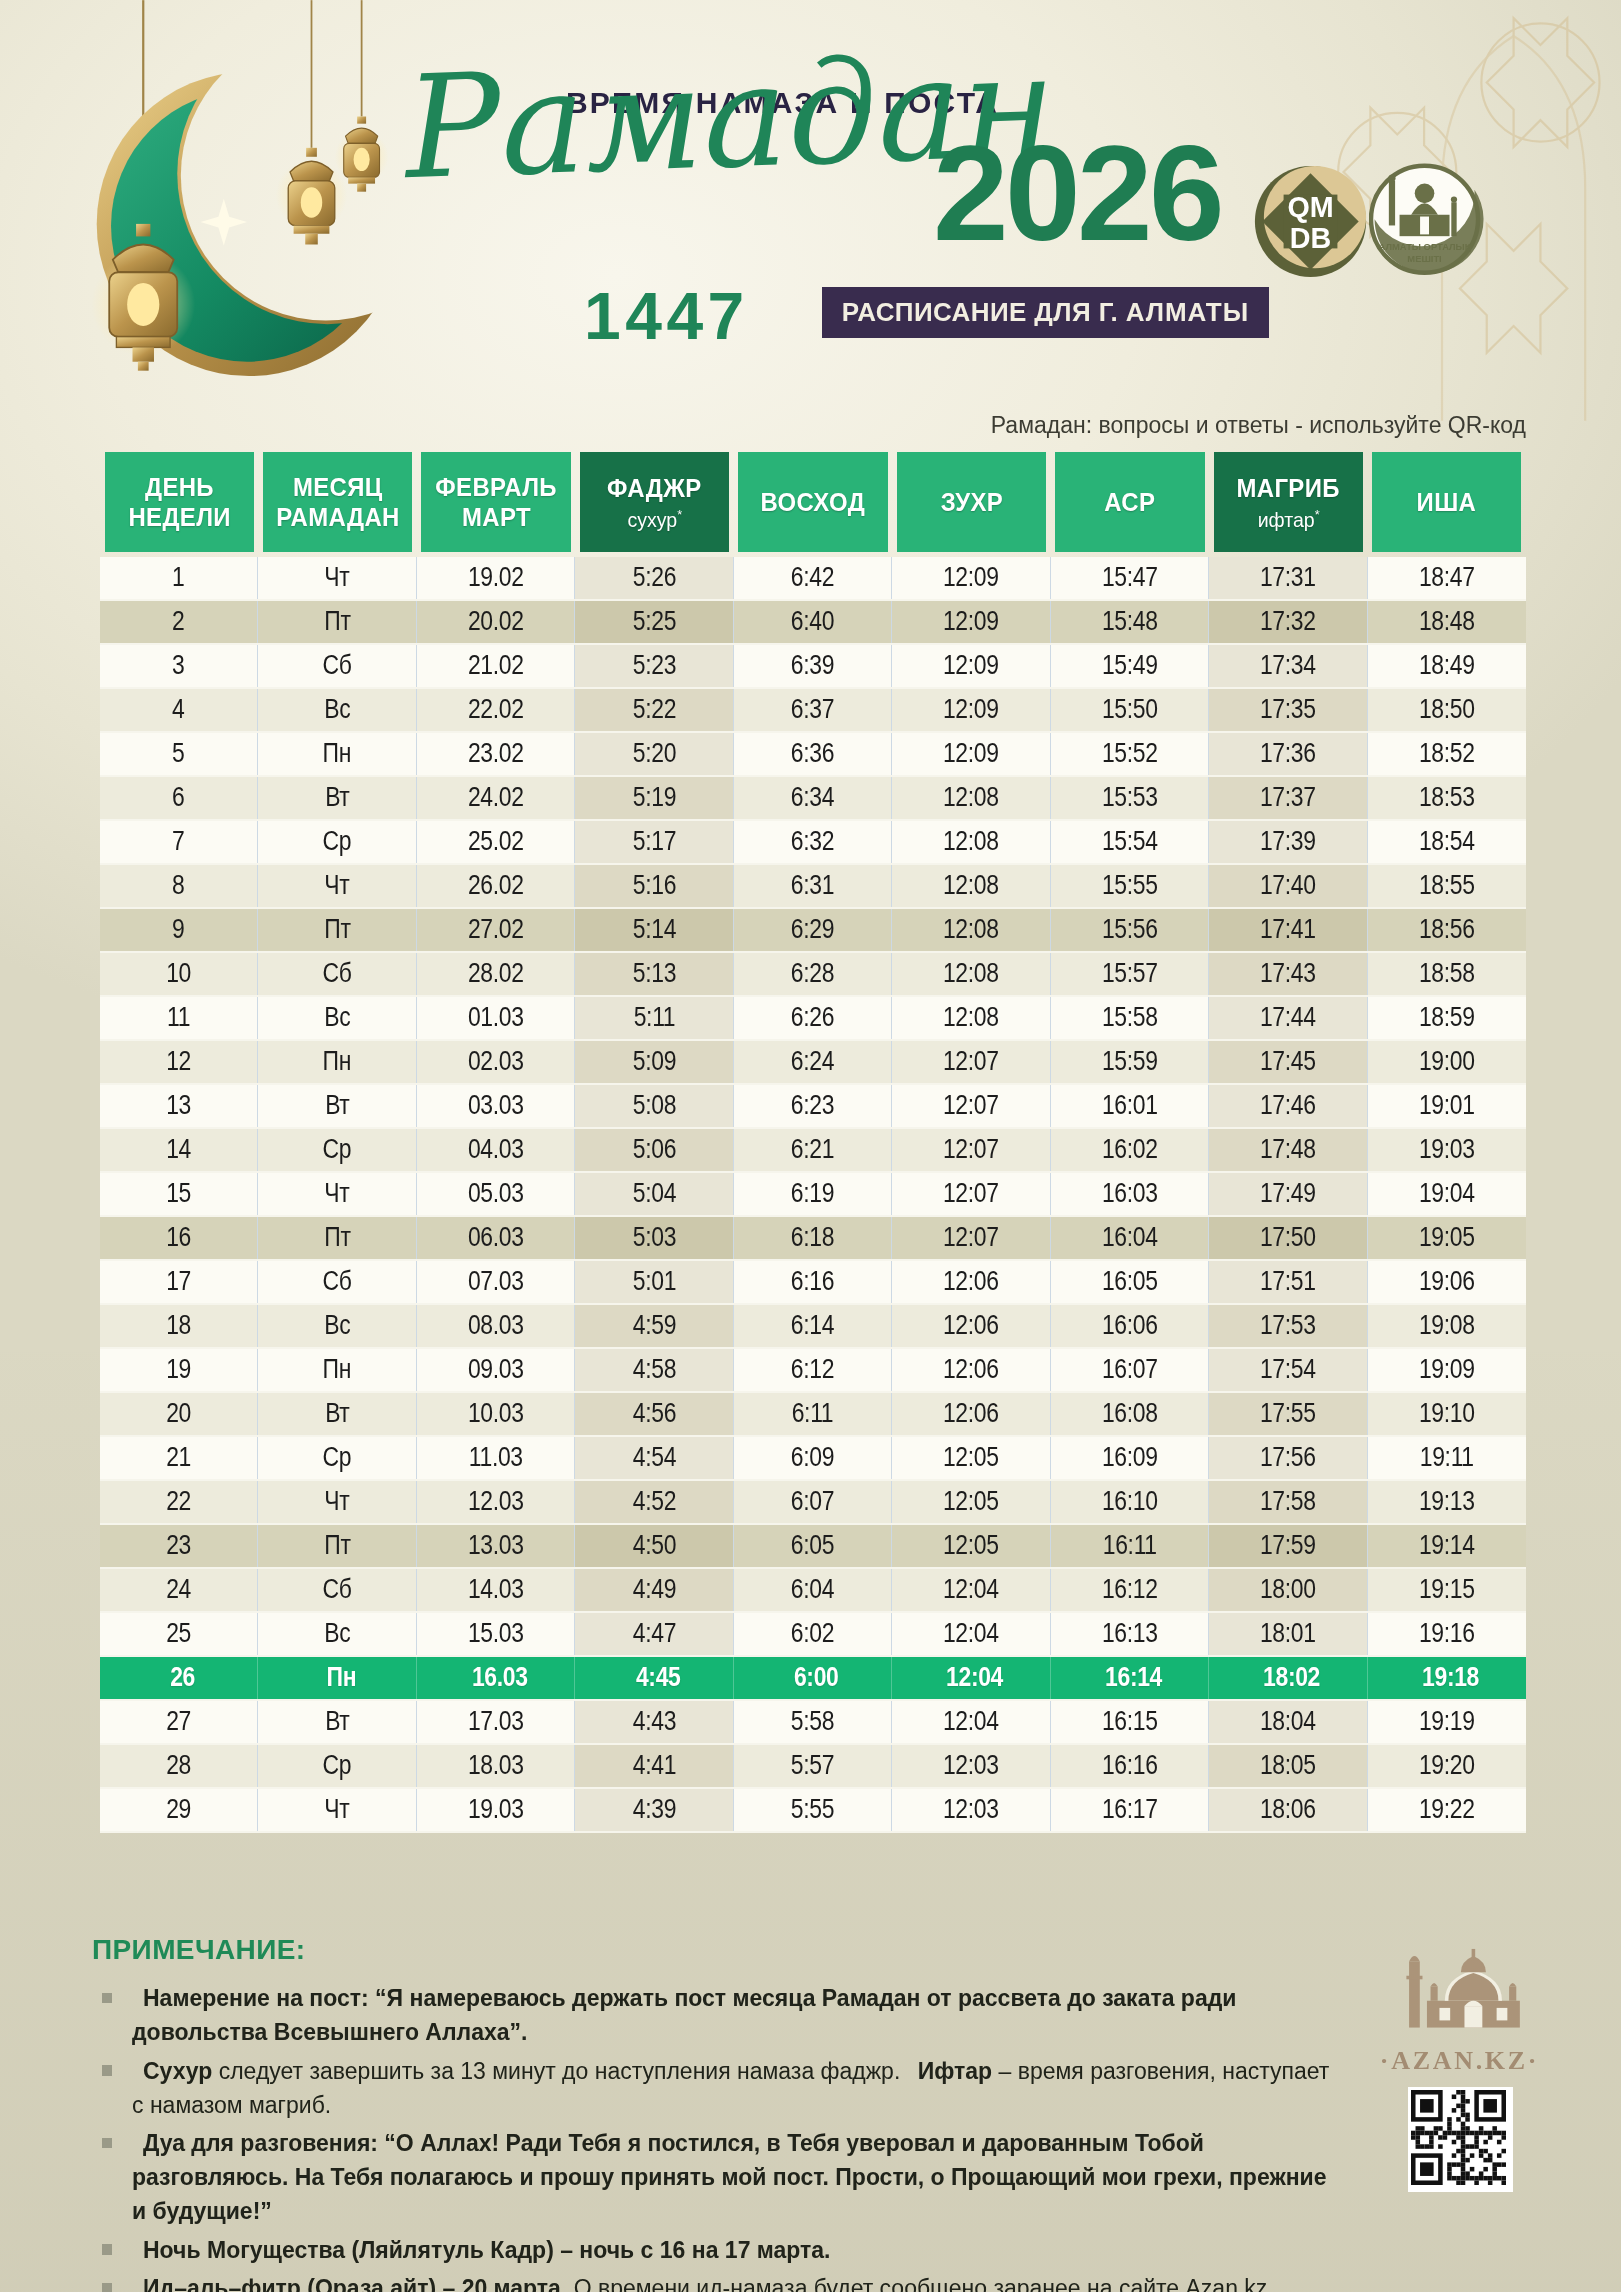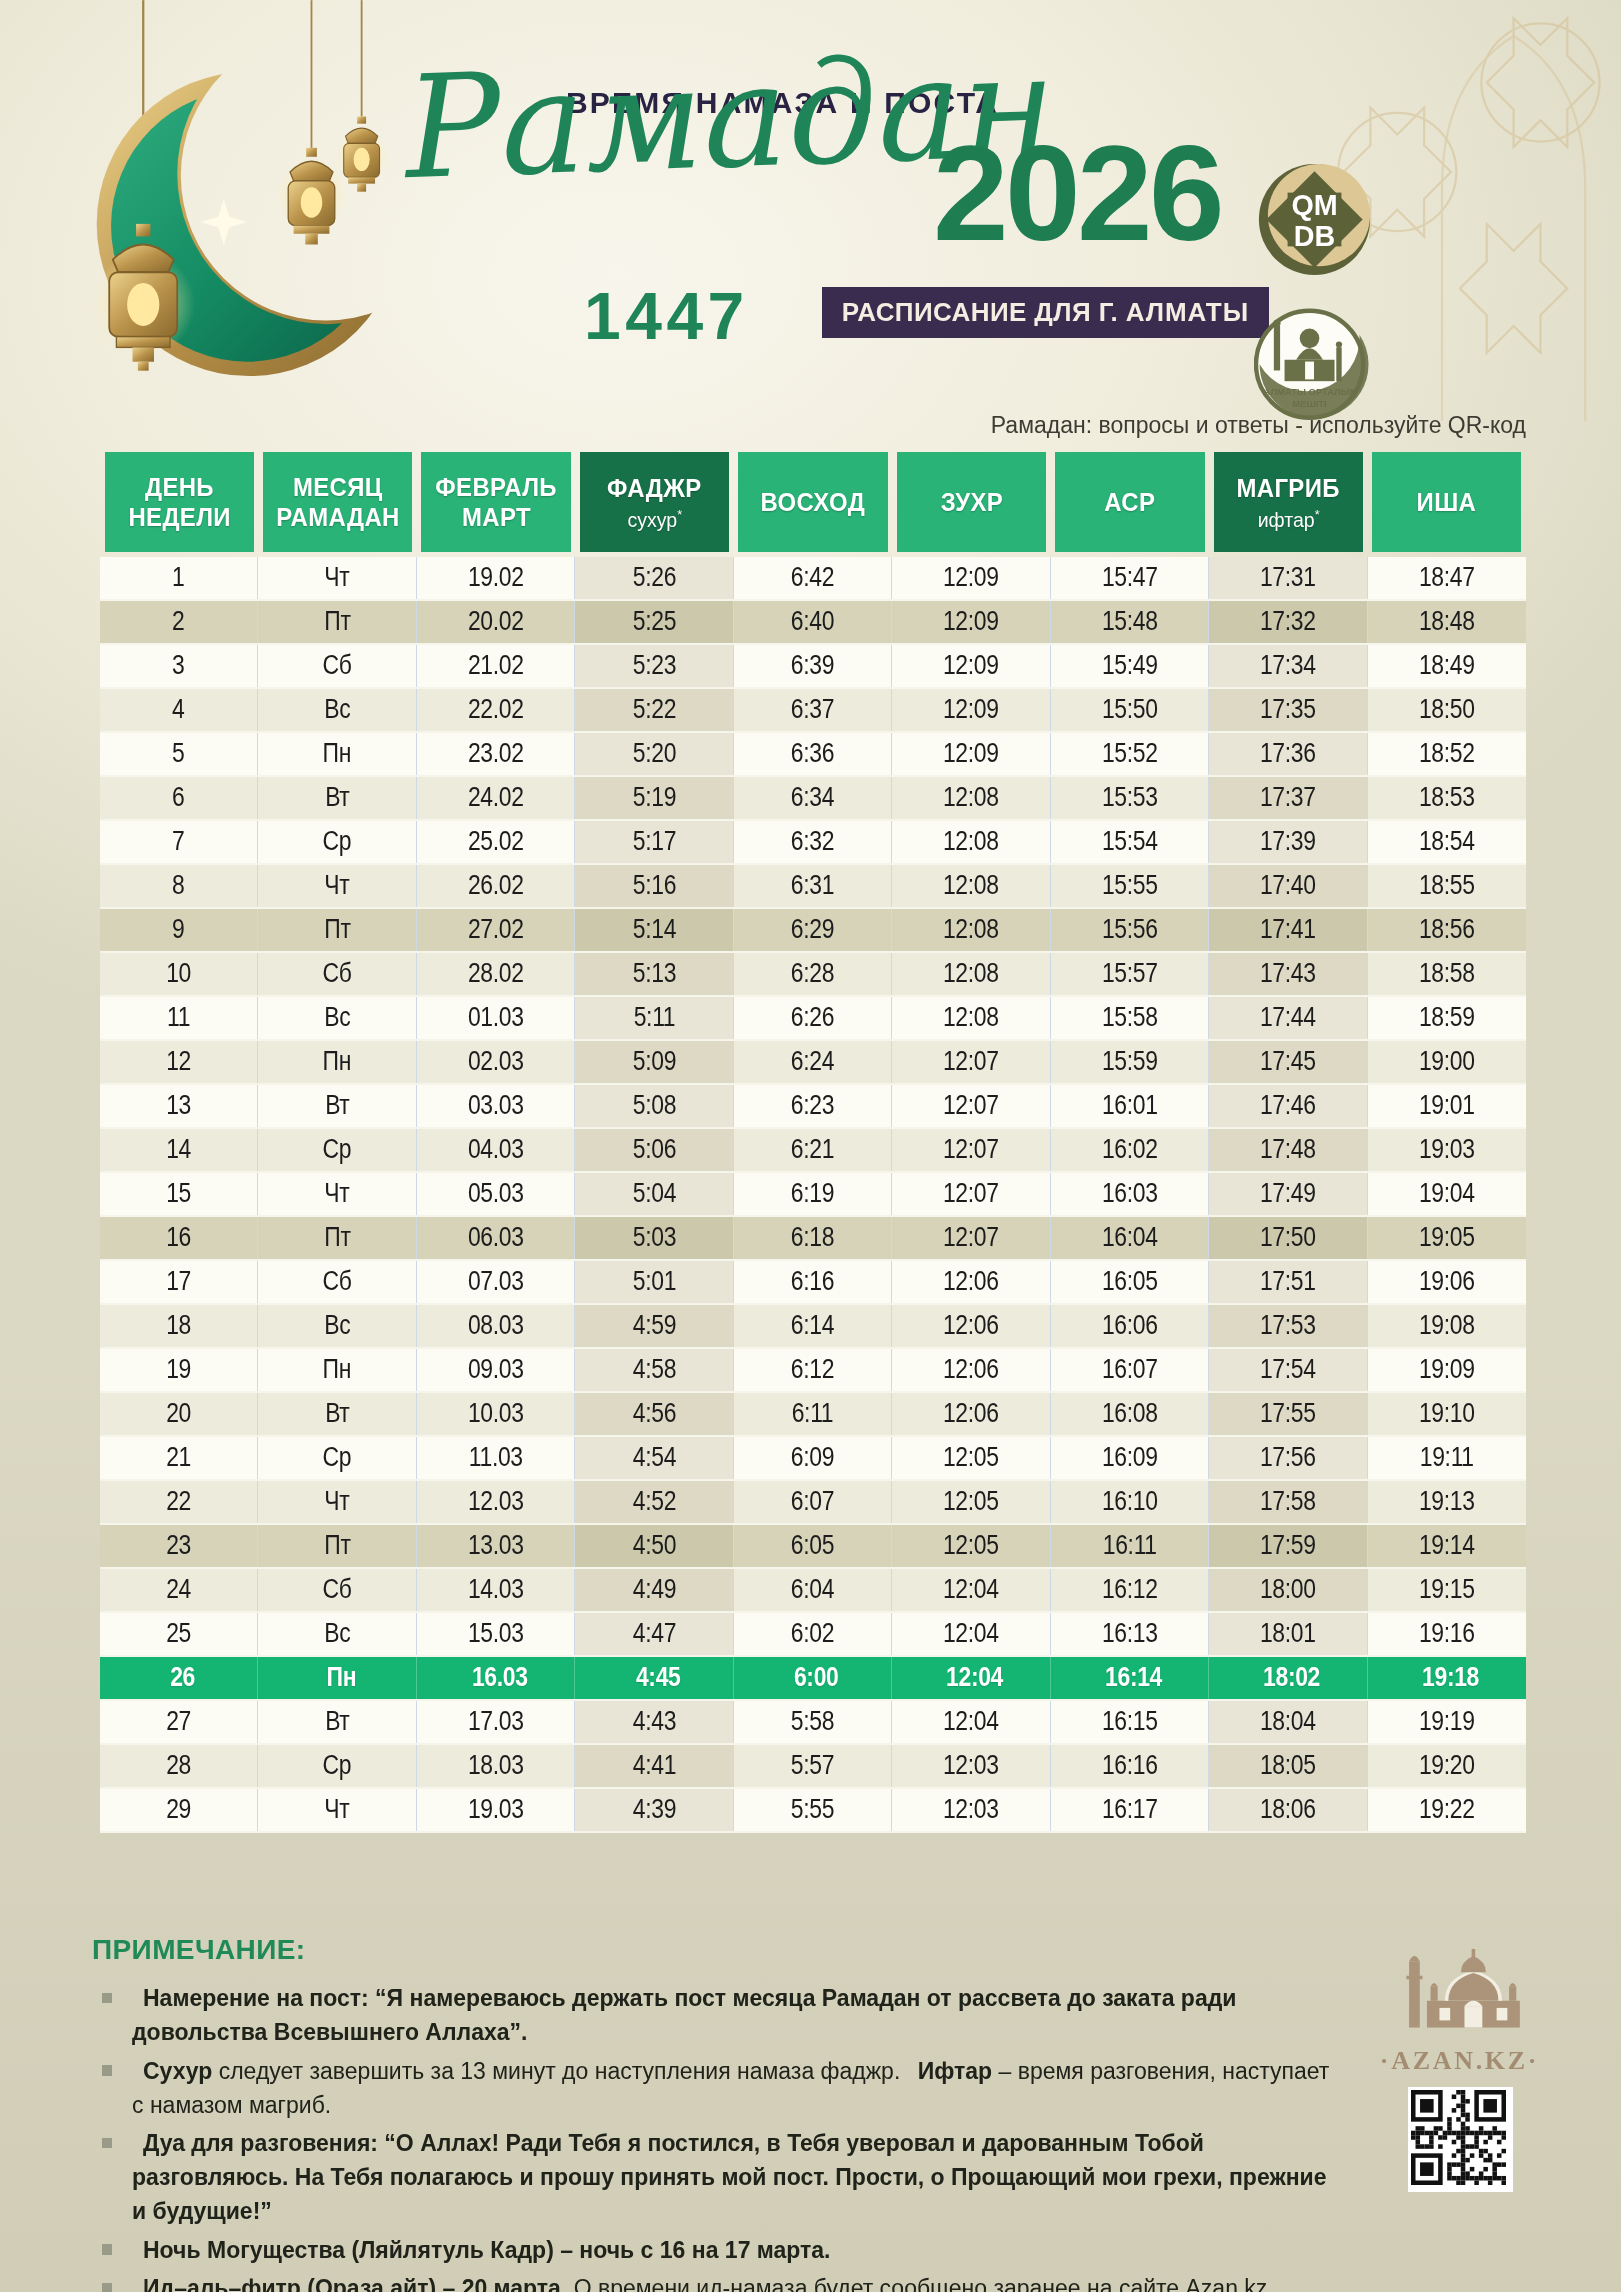--- a/index.html
+++ b/index.html
@@ -16,21 +16,21 @@
   .title-script{position:absolute;left:405px;top:34px;font-family:"DejaVu Serif",serif;
     font-style:italic;font-size:142px;color:#1f8558;transform:rotate(-2deg);}
   .year-big{position:absolute;left:933px;top:115px;font-size:136px;font-weight:700;
     letter-spacing:-3.6px;color:#1f7d52;}
   .hijri{position:absolute;left:584px;top:278px;font-size:66px;font-weight:700;
     letter-spacing:4.5px;color:#1f8558;}
   .badge{position:absolute;left:822px;top:287px;background:var(--badge,#392c4e);
     color:#f2eee1;font-size:26px;padding:9.9px 19.7px;letter-spacing:0.4px;font-weight:600;}
   .badge .city{font-weight:800;letter-spacing:0.9px;}
   .pattern-svg{position:absolute;right:0;top:0;width:358px;height:430px;opacity:.5;}
-  .logos{position:absolute;left:1254px;top:163px;display:flex;gap:32px;align-items:center;flex-direction:column;}
+  .logos{position:absolute;left:1254px;top:163px;display:flex;gap:2px;align-items:center;}
   .qr-hint{position:absolute;right:95px;top:412px;font-size:23px;color:#3c3c33;}
   
   .ptable{position:absolute;left:100px;top:452px;width:1426px;}
   .thead{display:grid;grid-template-columns:repeat(9,1fr);height:100px;margin-bottom:4.5px;}
   .th{margin:0 4.5px;background:var(--green,#29b377);color:#fff;display:flex;
     flex-direction:column;align-items:center;justify-content:center;text-align:center;
     text-shadow:0 0.9px 1.8px rgba(0,0,0,.25);}
   .th.dark{background:var(--dgreen,#177148);}
   .th .l1{font-size:26px;font-weight:700;line-height:30px;letter-spacing:0.4px;
     display:inline-block;transform:scaleX(.92);}

